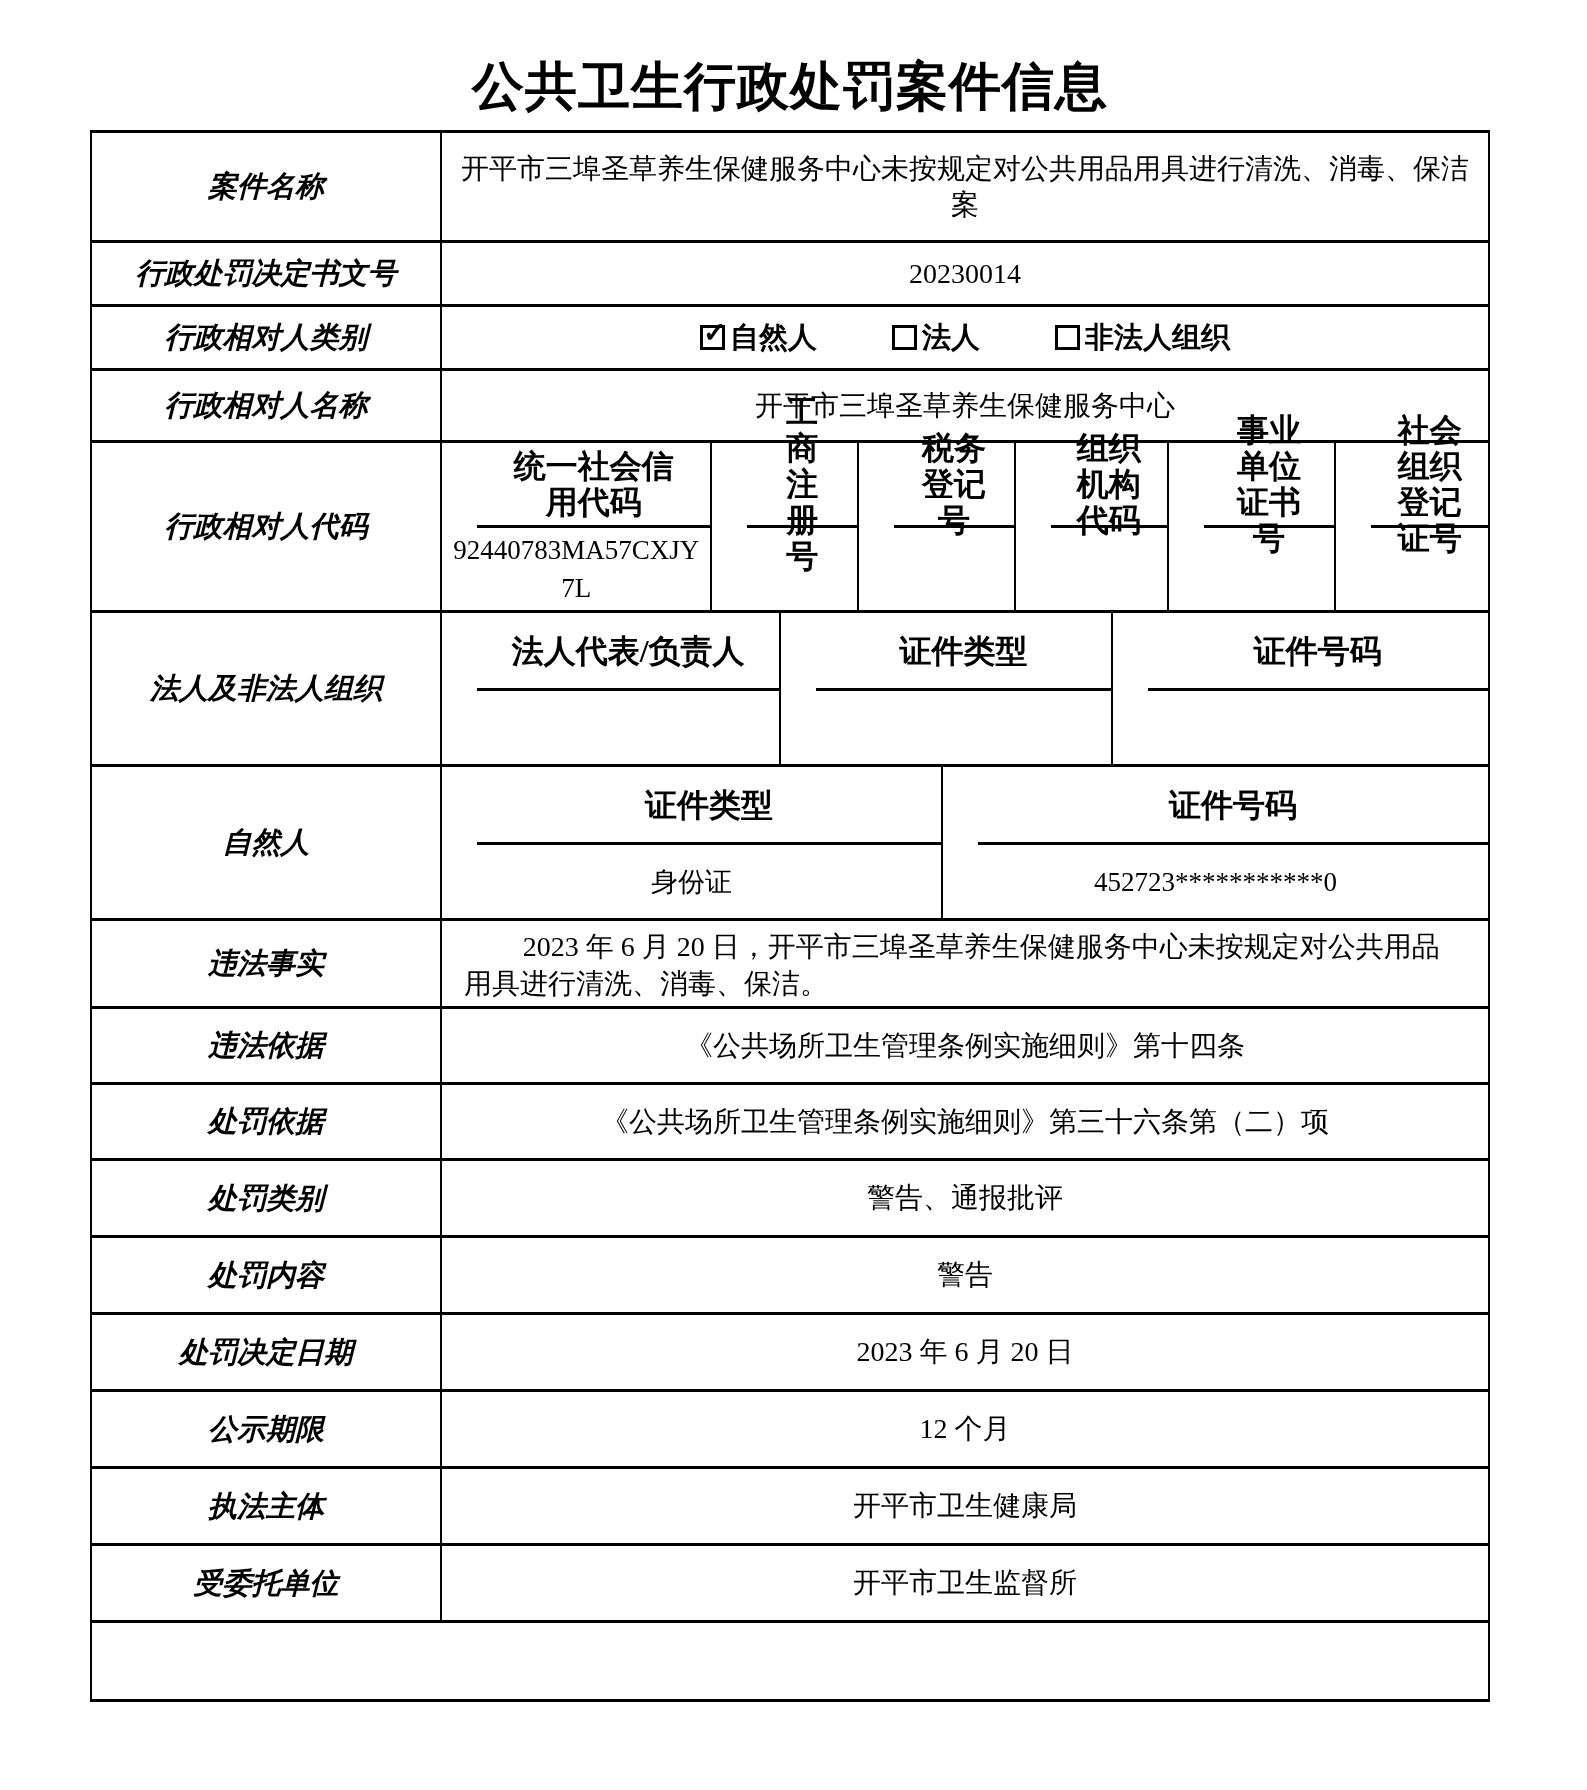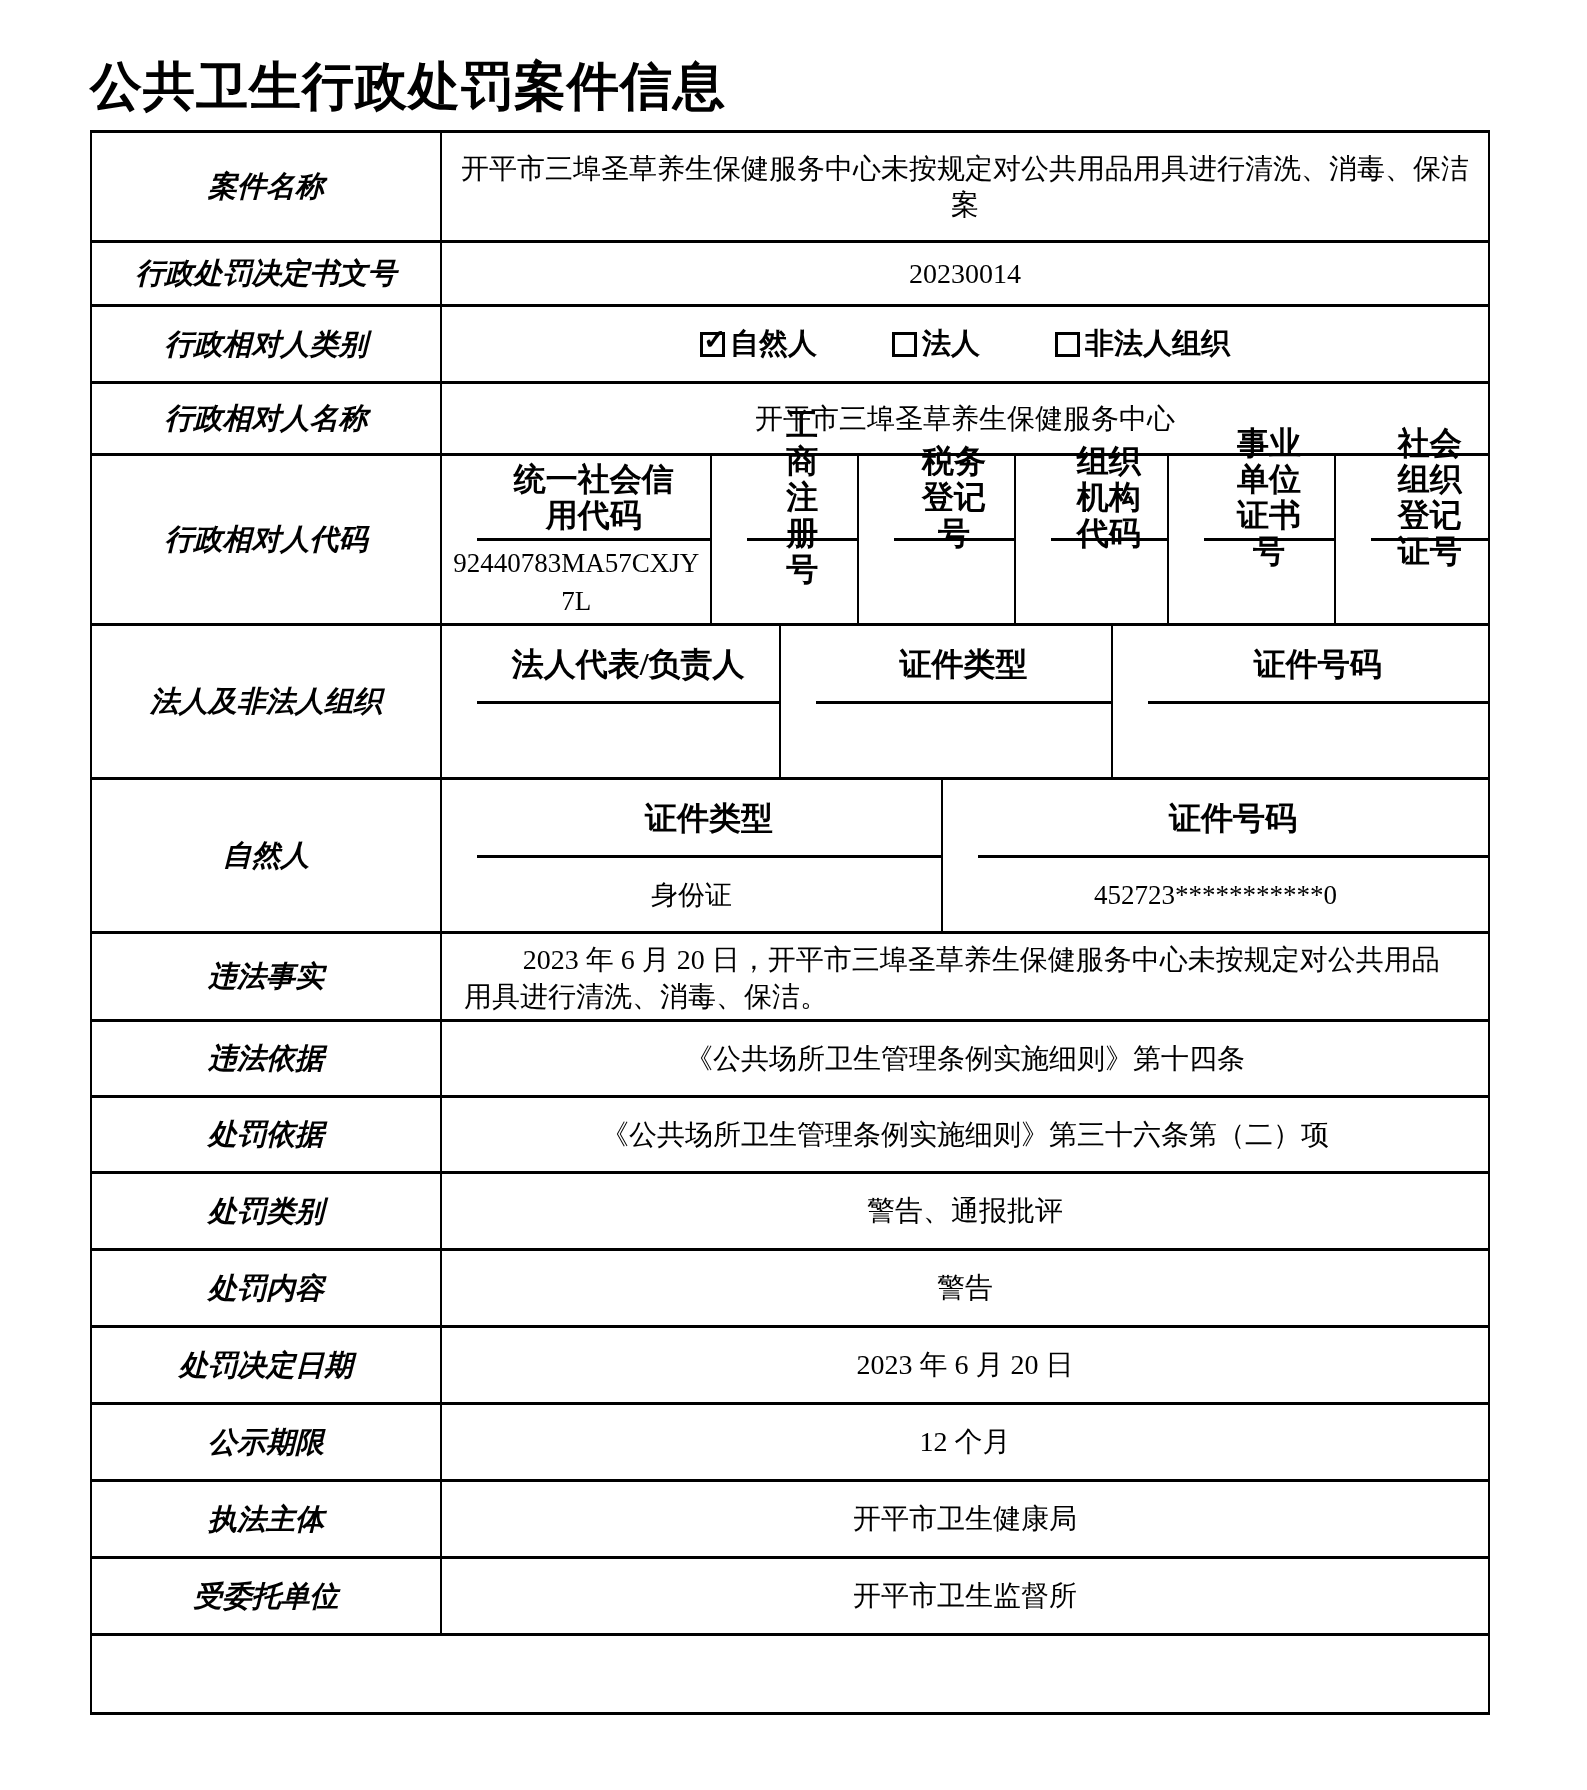--- a/index.html
+++ b/index.html
@@ -6,21 +6,21 @@
   body {
     width:1587px; height:1790px;
     background:#ffffff; color:#000;
     font-family:"Liberation Serif","DejaVu Serif",serif;
     position:relative; overflow:hidden;
   }
   * { box-sizing:border-box; }
 
   .title {
     position:absolute; top:52px; left:90px; width:1400px;
-    margin:0; 
+    margin:0; text-align:center;
     font-size:52px; font-weight:bold; letter-spacing:1px;
     white-space:nowrap;
   }
 
   .doc-table {
     position:absolute; top:130px; left:90px; width:1400px;
     border:2px solid #000; border-top-width:3px; border-bottom-width:3px;
     background:#fff;
   }
 
@@ -36,21 +36,21 @@
   }
   .value-cell {
     flex:1 1 auto;
     display:flex; align-items:center; justify-content:center;
     font-size:28px; text-align:center; padding:0 18px; line-height:36px;
   }
 
   
   .r-case     { height:110px; }
   .r-doc      { height:64px; }
-  .r-type     { height:77px; }
+  .r-type     { height:64px; }
   .r-name     { height:72px; }
   .r-codes    { height:170px; }
   .r-legal    { height:154px; }
   .r-natural  { height:154px; }
   .r-facts    { height:88px; }
   .r-basis    { height:76px; }
   .r-plain    { height:77px; }
   .r-remarks  { height:76px; }
 
   

